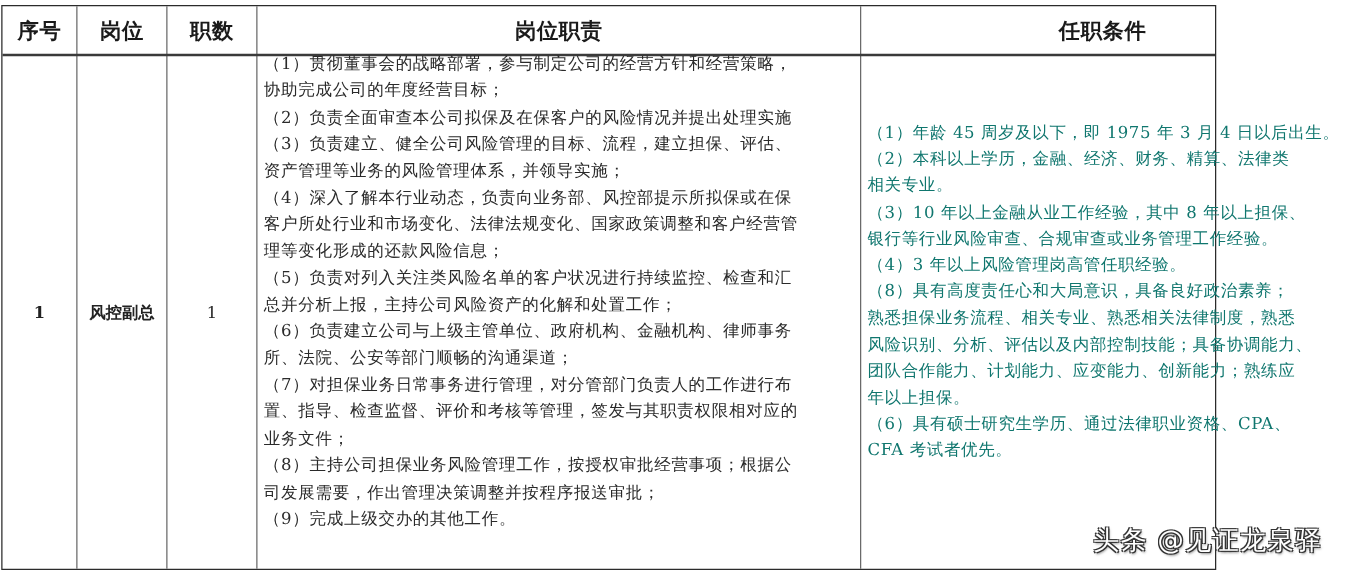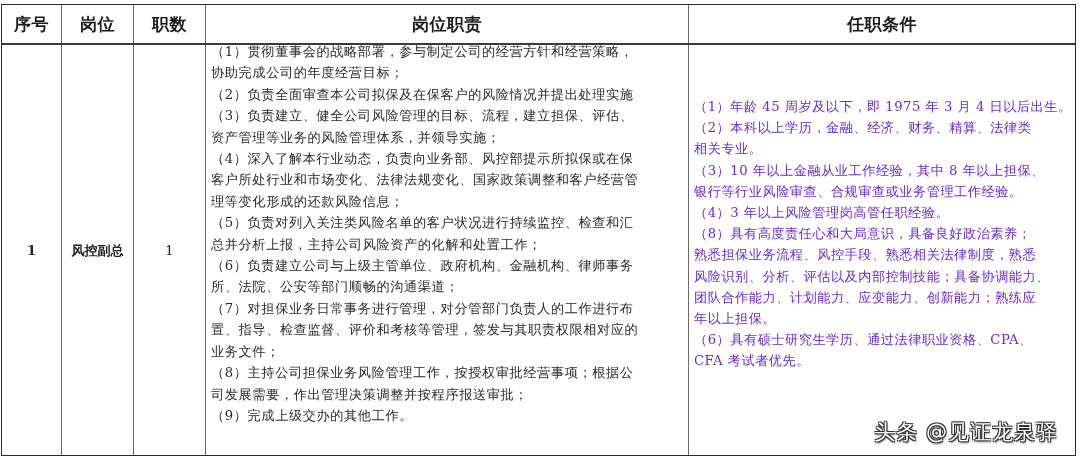--- a/index.html
+++ b/index.html
@@ -12,21 +12,21 @@
       height: 462px;
       position: relative;
       overflow: hidden;
       font-family: "DejaVu Serif", "Liberation Serif", serif;
       color: #1a1a1a;
     }
     .table {
       position: absolute;
       left: 1px;
       top: 4px;
-      width: 1075px;
+      width: 972px;
       height: 452px;
       border: 1.5px solid #2b2b2b;
       box-sizing: border-box;
     }
     .vline {
       position: absolute;
       top: 0;
       bottom: 0;
       width: 1px;
       background: #6a6a6a;
@@ -78,21 +78,21 @@
       color: #2a2a2a;
       letter-spacing: 0.6px;
     }
     .reqs {
       position: absolute;
       left: 694px;
       top: 96px;
       width: 378px;
       font-size: 13.2px;
       line-height: 21.2px;
-      color: #6d28d9;
+      color: #0f766e;
       letter-spacing: 0.5px;
     }
     .line {
       white-space: nowrap;
       display: block;
     }
     .watermark {
       position: absolute;
       right: 22px;
       top: 418px;
@@ -155,21 +155,21 @@
 </div>
 
 <div class="reqs">
   <span class="line">（1）年龄 45 周岁及以下，即 1975 年 3 月 4 日以后出生。</span>
   <span class="line">（2）本科以上学历，金融、经济、财务、精算、法律类</span>
   <span class="line">相关专业。</span>
   <span class="line">（3）10 年以上金融从业工作经验，其中 8 年以上担保、</span>
   <span class="line">银行等行业风险审查、合规审查或业务管理工作经验。</span>
   <span class="line">（4）3 年以上风险管理岗高管任职经验。</span>
   <span class="line">（8）具有高度责任心和大局意识，具备良好政治素养；</span>
-  <span class="line">熟悉担保业务流程、风控手段、熟悉相关法律制度，熟悉</span>
+  <span class="line">熟悉担保业务流程、相关专业、熟悉相关法律制度，熟悉</span>
   <span class="line">风险识别、分析、评估以及内部控制技能；具备协调能力、</span>
   <span class="line">团队合作能力、计划能力、应变能力、创新能力；熟练应</span>
   <span class="line">年以上担保。</span>
   <span class="line">（6）具有硕士研究生学历、通过法律职业资格、CPA、</span>
   <span class="line">CFA 考试者优先。</span>
 </div>
 
 <div class="watermark">头条 @见证龙泉驿</div>
 
 </body></html>

